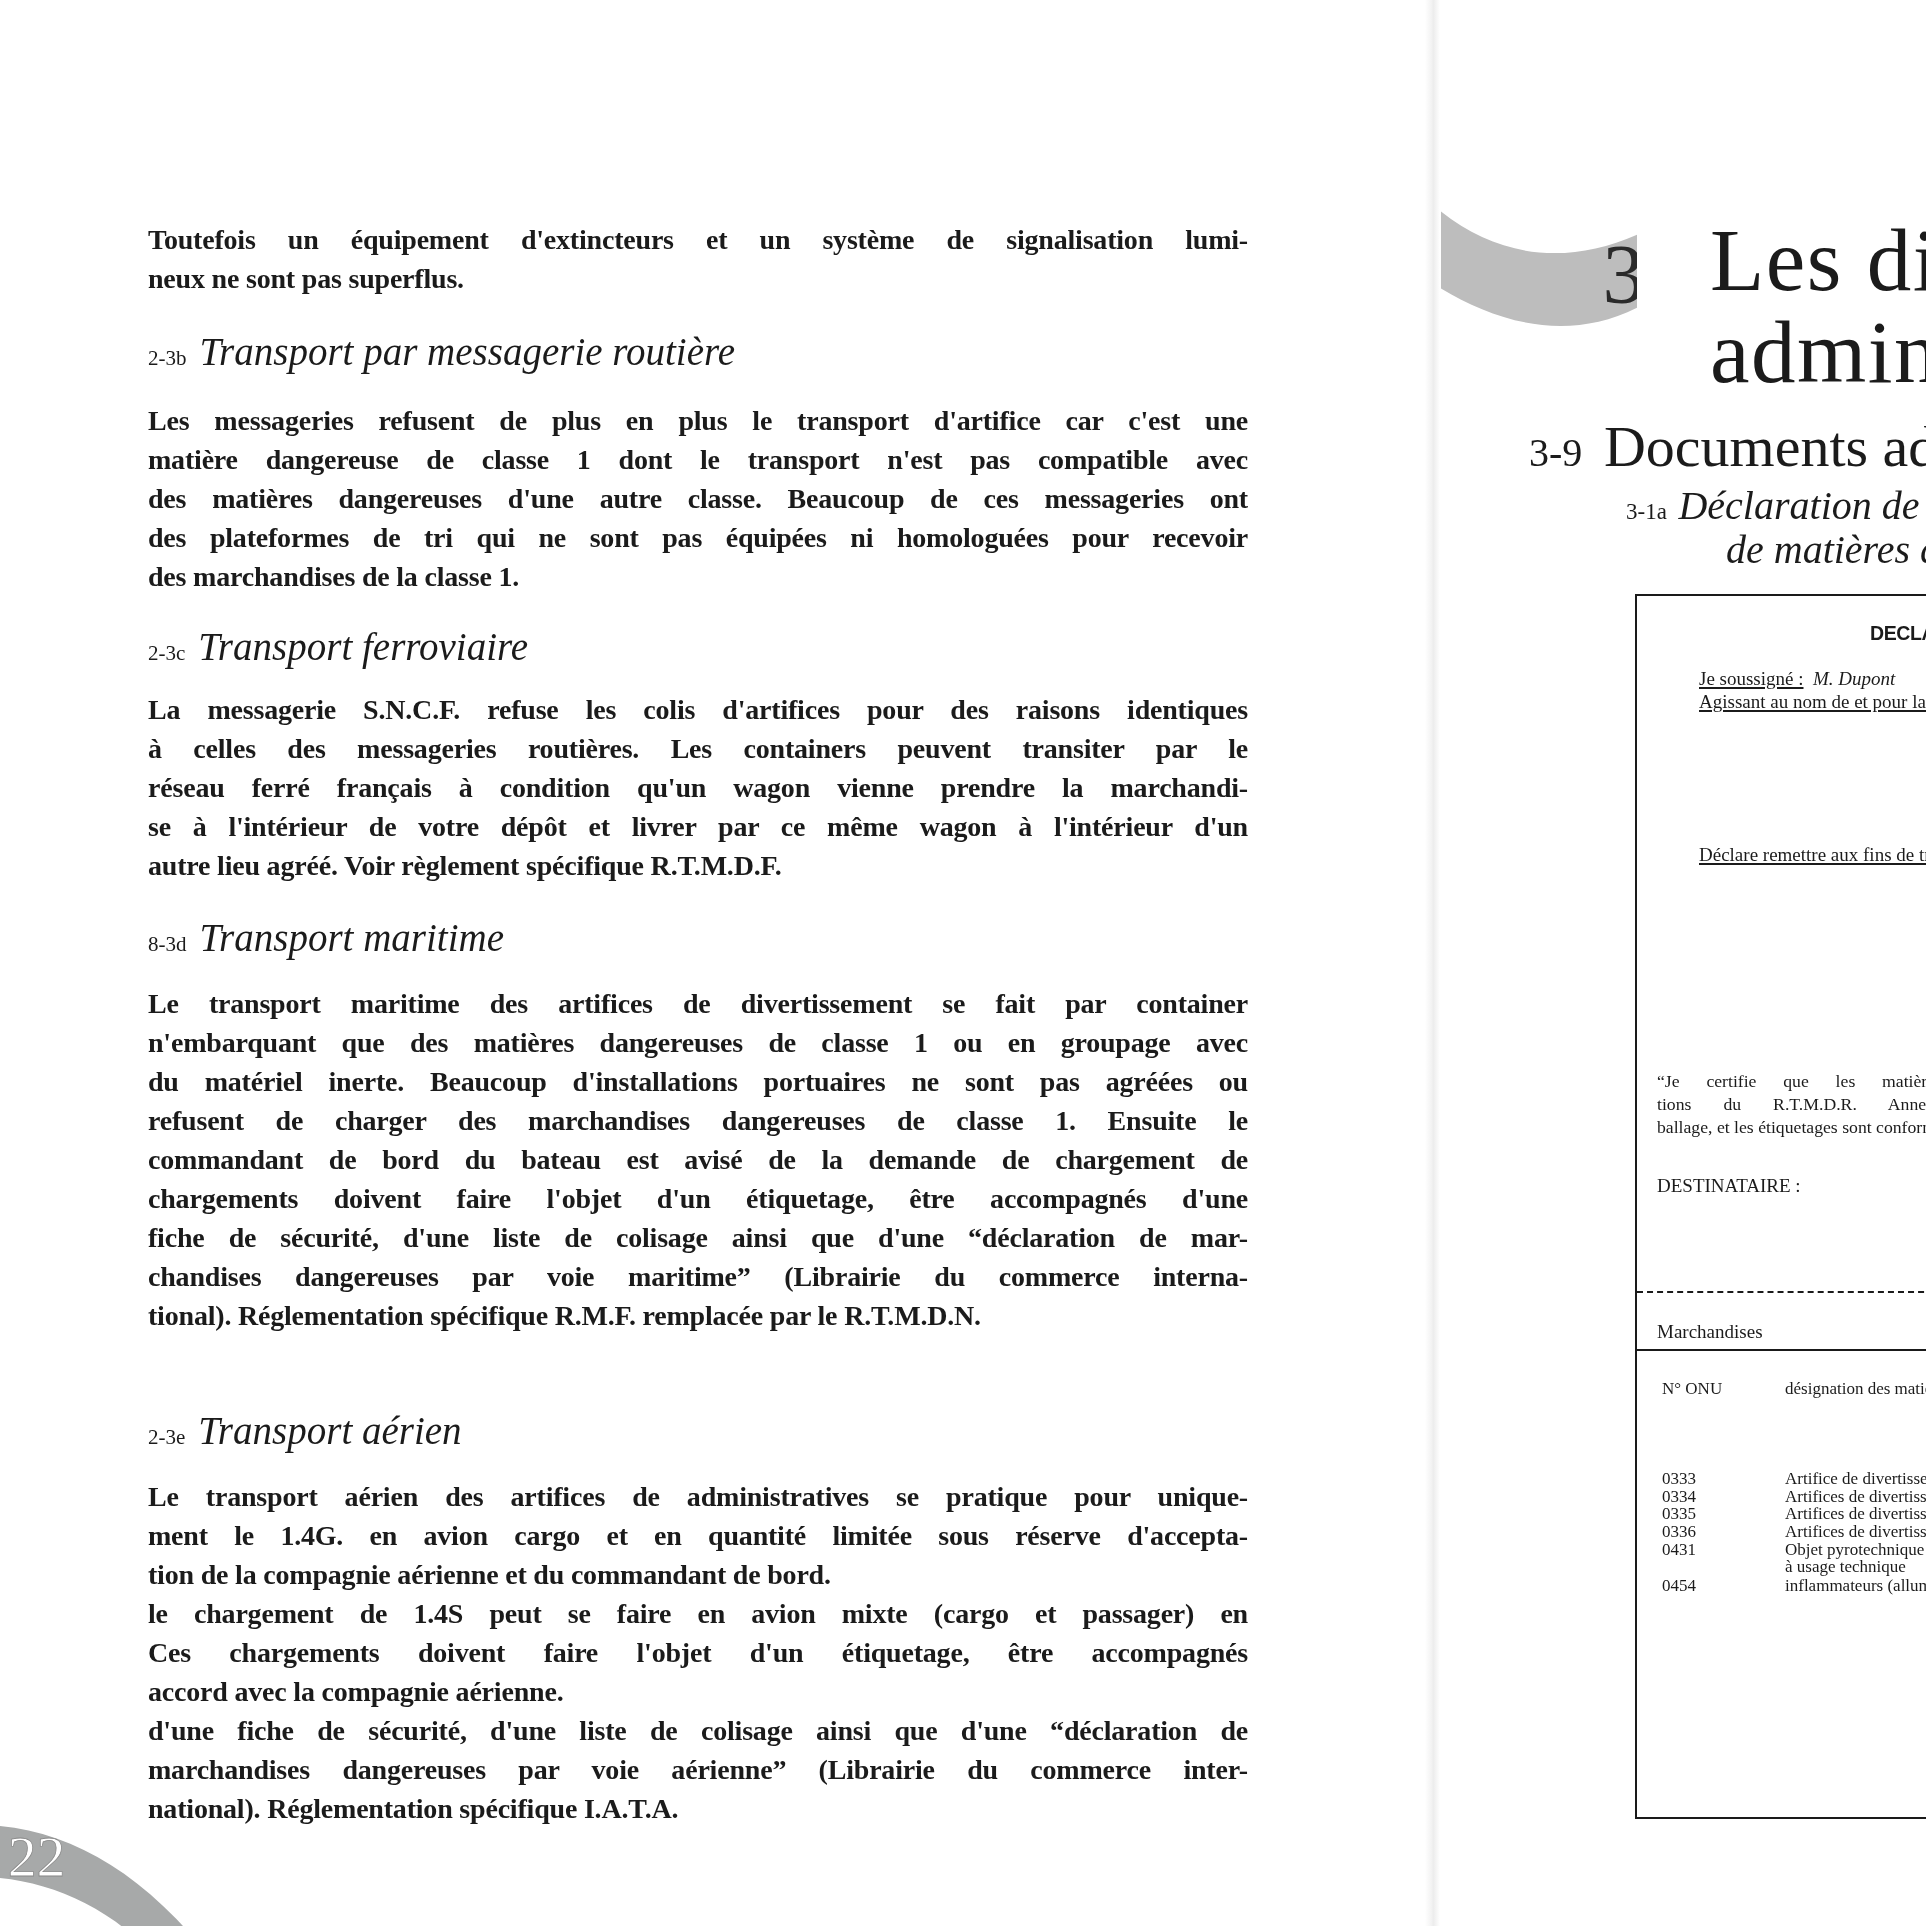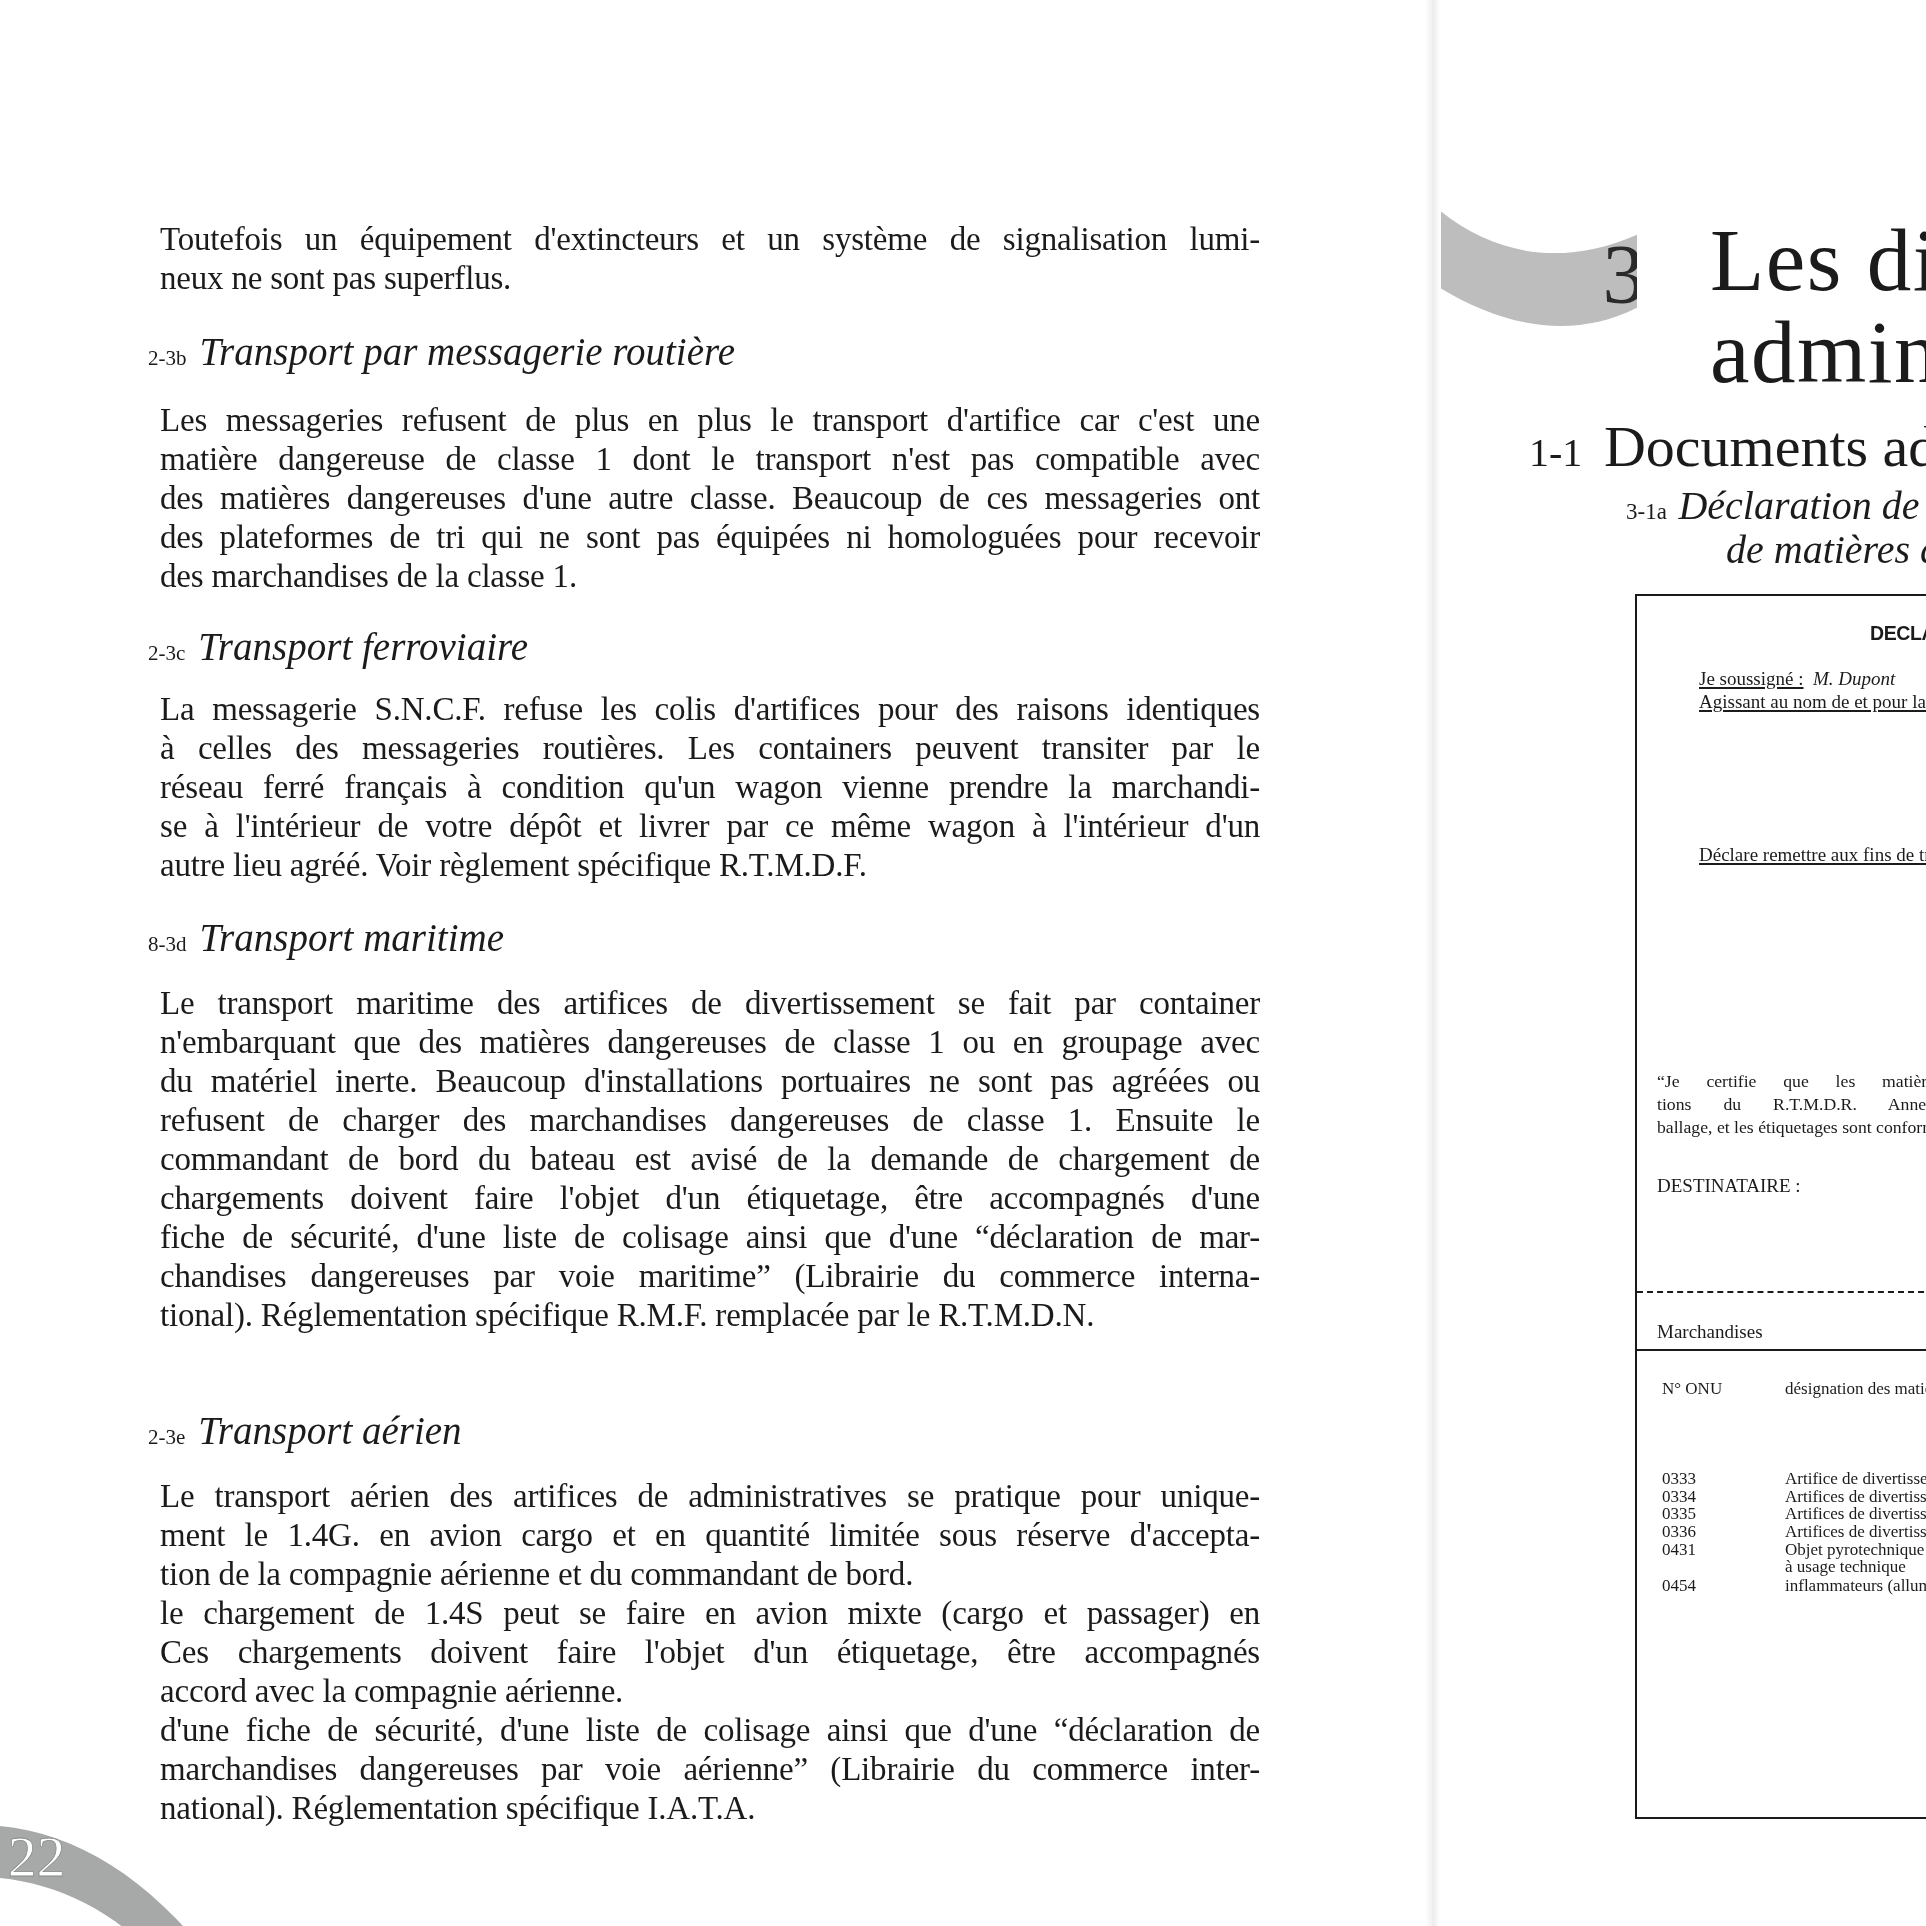--- a/index.html
+++ b/index.html
@@ -4,22 +4,22 @@
 <style>
   html, body { margin:0; padding:0; background:#ffffff; }
   body { width:2875px; height:1964px; position:relative; overflow:hidden;
          font-family:"Liberation Serif","DejaVu Serif",serif; color:#1b1b1b; }
   .abs { position:absolute; }
   
   .spine { left:1425px; top:0; width:15.4px; height:1964px;
            background:linear-gradient(to right, #ffffff, #f2f2f2 45%, #ececec 55%, #ffffff); }
 
   
-  .p { position:absolute; left:160px; width:1100px; font-size:33px; line-height:39px;
-       text-align:justify; text-align-last:left; letter-spacing:-0.2px; }
+  .p { position:absolute; left:148px; width:1100px; font-size:28px; line-height:39px;
+       text-align:justify; text-align-last:left; letter-spacing:-0.2px;font-weight:bold; }
   .p .ln { display:block; white-space:nowrap; text-align-last:justify; height:39px; }
   .p .ln.last { text-align-last:left; }
   .h2 { position:absolute; left:148px; font-size:32px; line-height:42px; white-space:nowrap; }
   .h2 .num { font-size:21px; margin-right:13px; }
   .h2 .title { font-style:italic; font-size:39px; }
 
   
   .banner { left:1441px; top:200px; width:196px; height:127px; }
   .chap-title { left:1710px; font-size:89px; line-height:89px; letter-spacing:1.5px; white-space:nowrap; }
   .sec31 { left:1529px; top:414px; font-size:58px; line-height:65px; white-space:nowrap; }
@@ -129,21 +129,21 @@
 <div>
 
   <svg class="abs banner" viewBox="0 0 510 330">
     <path d="M0 30 C 150 150 330 170 510 90 L 510 280 C 330 370 150 320 0 230 Z" fill="#bdbdbd"></path>
     <text x="420" y="268" font-family="Liberation Serif, serif" font-size="220" fill="#2a2a2a">3</text>
   </svg>
   <div class="abs chap-title" style="top:216px;">Les dispositions</div>
   <div class="abs chap-title" style="top:308px;">administratives</div>
 
   <div class="abs sec31">
-    <span class="num">1-1</span><span>Documents administratifs pour le transport</span>
+    <span class="num">3-9</span><span>Documents administratifs pour le transport</span>
   </div>
 
   <div class="abs sec31a">
     <span class="num">3-1a</span><span class="t">Déclaration de chargement</span>
     <span class="t2">de matières dangereuses (exemple)</span>
   </div>
 
   <div class="abs form">
     <div class="form-title">DECLARATION DE CHARGEMENT DE MATIERES DANGEREUSES</div>
 

